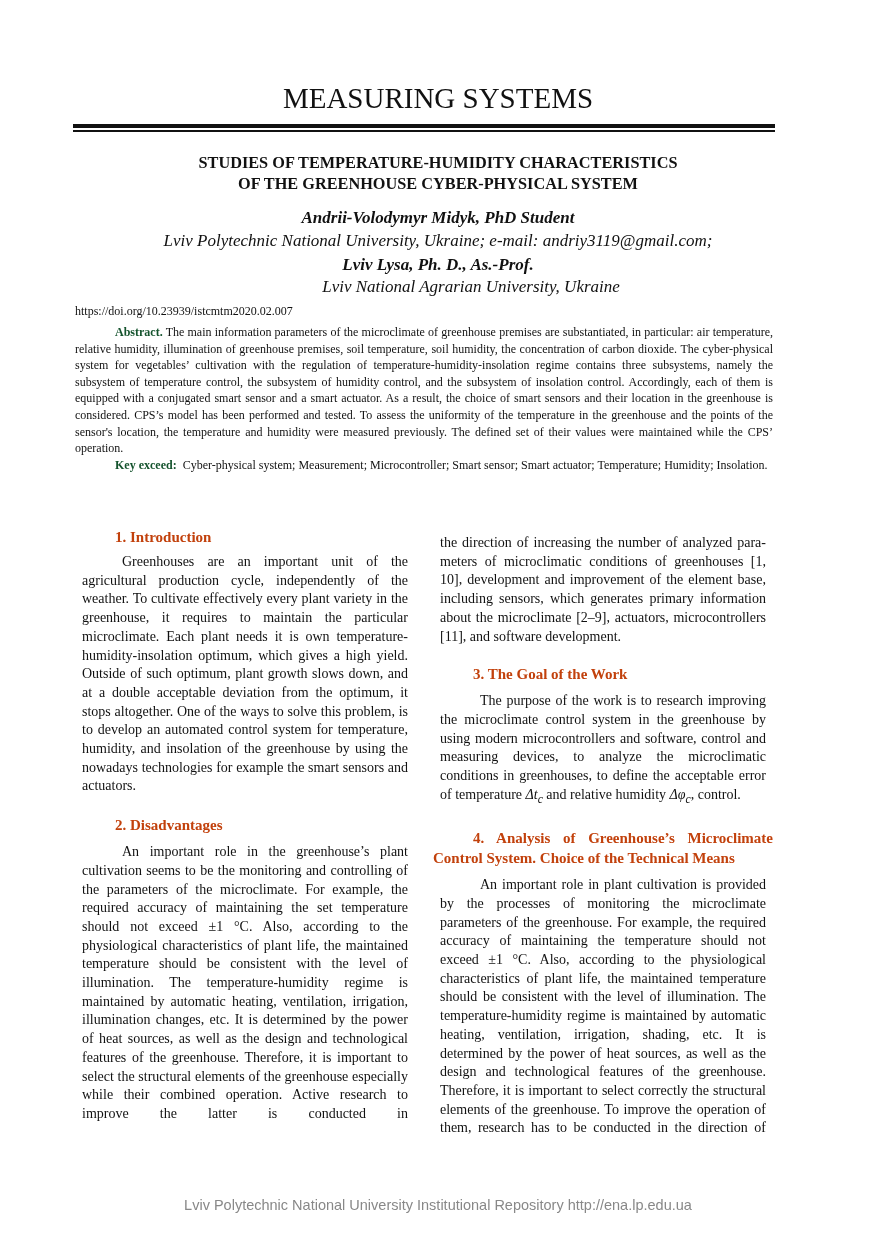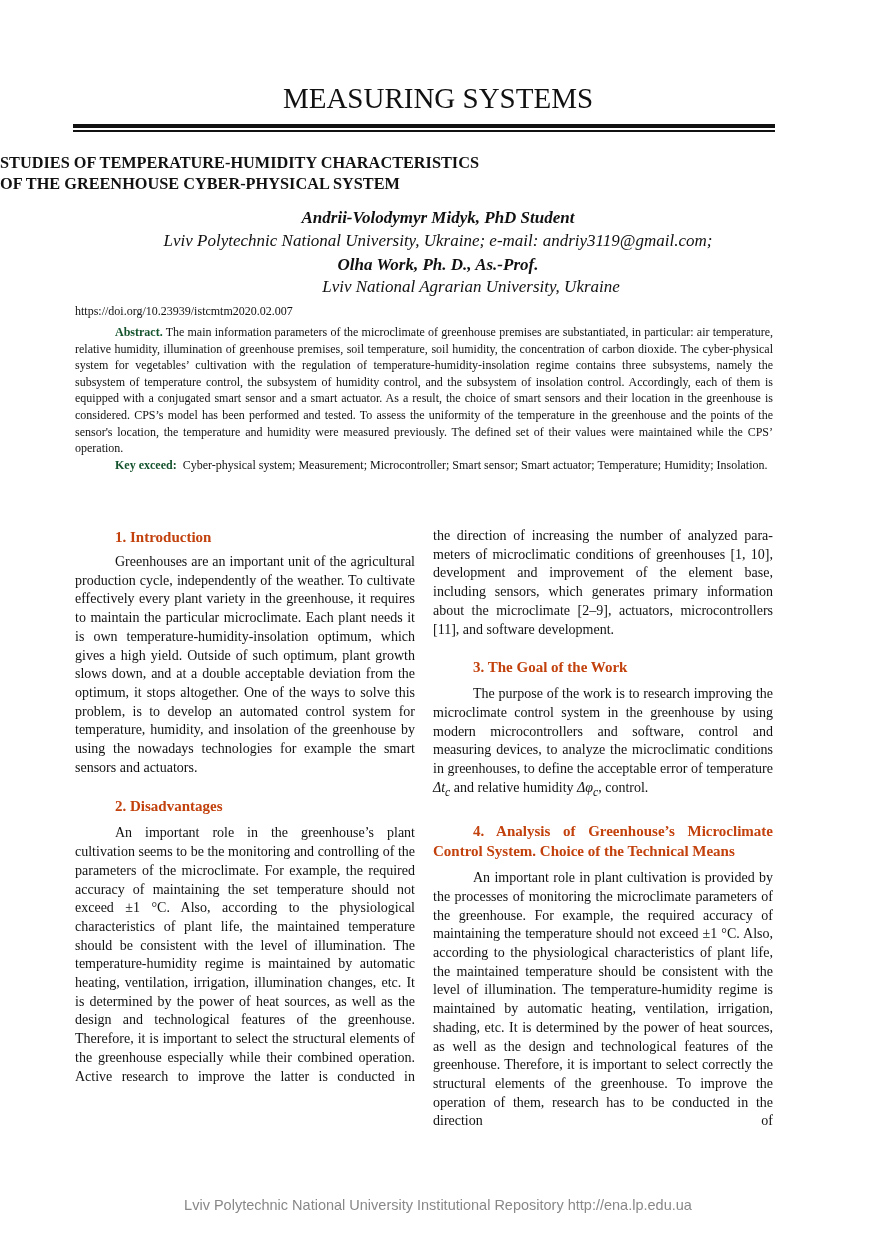--- a/index.html
+++ b/index.html
@@ -2,34 +2,34 @@
 <html><head>
 <meta charset="utf-8">
 <style>
   html, body { margin: 0; padding: 0; background: #ffffff; }
   body { width: 876px; height: 1240px; position: relative; overflow: hidden;
          font-family: "Liberation Serif", "DejaVu Serif", serif; color: #111; }
   .journal-title { position: absolute; top: 82px; left: 0; width: 876px; text-align: center;
          font-size: 29px; font-weight: normal; letter-spacing: 0px; }
   .rule-thick { position: absolute; top: 124px; left: 73px; width: 702px; height: 4px; background: #111; }
   .rule-thin { position: absolute; top: 130px; left: 73px; width: 702px; height: 2px; background: #111; }
-  .paper-title { position: absolute; top: 152px; left: 0; width: 876px; 
+  .paper-title { position: absolute; top: 152px; left: 0; width: 876px; text-align: center;
          font-size: 16.3px; font-weight: bold; line-height: 21px; }
   .author { position: absolute; left: 0; width: 876px; text-align: center; font-size: 17px;
          font-weight: bold; font-style: italic; }
   .affil { position: absolute; left: 0; width: 876px; text-align: center; font-size: 17px; font-style: italic; }
   .doi { position: absolute; top: 304px; left: 75px; font-size: 12px; }
   .abstract { position: absolute; top: 324px; left: 75px; width: 698px; font-size: 12px;
          line-height: 16.6px; text-align: justify; }
   .abstract p { margin: 0; text-indent: 40px; }
   .kw-label, .abs-label { color: #14532d; font-weight: bold; }
   .col { position: absolute; top: 527px; width: 340px; font-size: 14px; line-height: 18.7px; text-align: justify; }
   .col-left { left: 75px; }
   .col-right { left: 433px; }
-  .col p { margin: 0; text-indent: 40px; }
+  .col p { margin: 7px; text-indent: 40px; }
   .col p.noindent { text-indent: 0; }
   .sec-h { color: #c2410c; font-weight: bold; font-size: 15px; margin: 0; line-height: 20px; }
   .sec-h.indent { padding-left: 40px; }
   .footer { position: absolute; top: 1197px; left: 0; width: 876px; text-align: center;
          font-family: "Liberation Sans", "DejaVu Sans", sans-serif; font-size: 14.5px; color: #888; }
   .last-line { text-align-last: justify; }
 </style>
 </head>
 <body>
 
@@ -37,21 +37,21 @@
 <div class="rule-thick"></div>
 <div class="rule-thin"></div>
 
 <div class="paper-title">
   <div>STUDIES OF TEMPERATURE-HUMIDITY CHARACTERISTICS</div>
   <div>OF THE GREENHOUSE CYBER-PHYSICAL SYSTEM</div>
 </div>
 
 <div class="author" style="top:208px;">Andrii-Volodymyr Midyk, PhD Student</div>
 <div class="affil" style="top:231px;">Lviv Polytechnic National University, Ukraine; e-mail: andriy3119@gmail.com;</div>
-<div class="author" style="top:255px;">Olha Work, Ph. D., As.-Prof.</div>
+<div class="author" style="top:255px;">Lviv Lysa, Ph. D., As.-Prof.</div>
 <div class="affil" style="top:277px;padding-left:33px;">Lviv National Agrarian University, Ukraine</div>
 
 <div class="doi">https://doi.org/10.23939/istcmtm2020.02.007</div>
 
 <div class="abstract">
   <p><span class="abs-label">Abstract.</span> <span>The main information parameters of the microclimate of greenhouse premises are substantiated, in particular: air temperature, relative humidity, illumination of greenhouse premises, soil temperature, soil humidity, the concentration of carbon dioxide. The cyber-physical system for vegetables’ cultivation with the regulation of temperature-humidity-insolation regime contains three subsystems, namely the subsystem of temperature control, the subsystem of humidity control, and the subsystem of insolation control. Accordingly, each of them is equipped with a conjugated smart sensor and a smart actuator. As a result, the choice of smart sensors and their location in the greenhouse is considered. CPS’s model has been performed and tested. To assess the uniformity of the temperature in the greenhouse and the points of the sensor's location, the temperature and humidity were measured previously. The defined set of their values were maintained while the CPS’ operation.</span></p>
   <p><span class="kw-label">Key exceed:</span>&nbsp; <span>Cyber-physical system; Measurement; Microcontroller; Smart sensor; Smart actuator; Temperature; Humidity; Insolation.</span></p>
 </div>
 
 <div class="col col-left">

